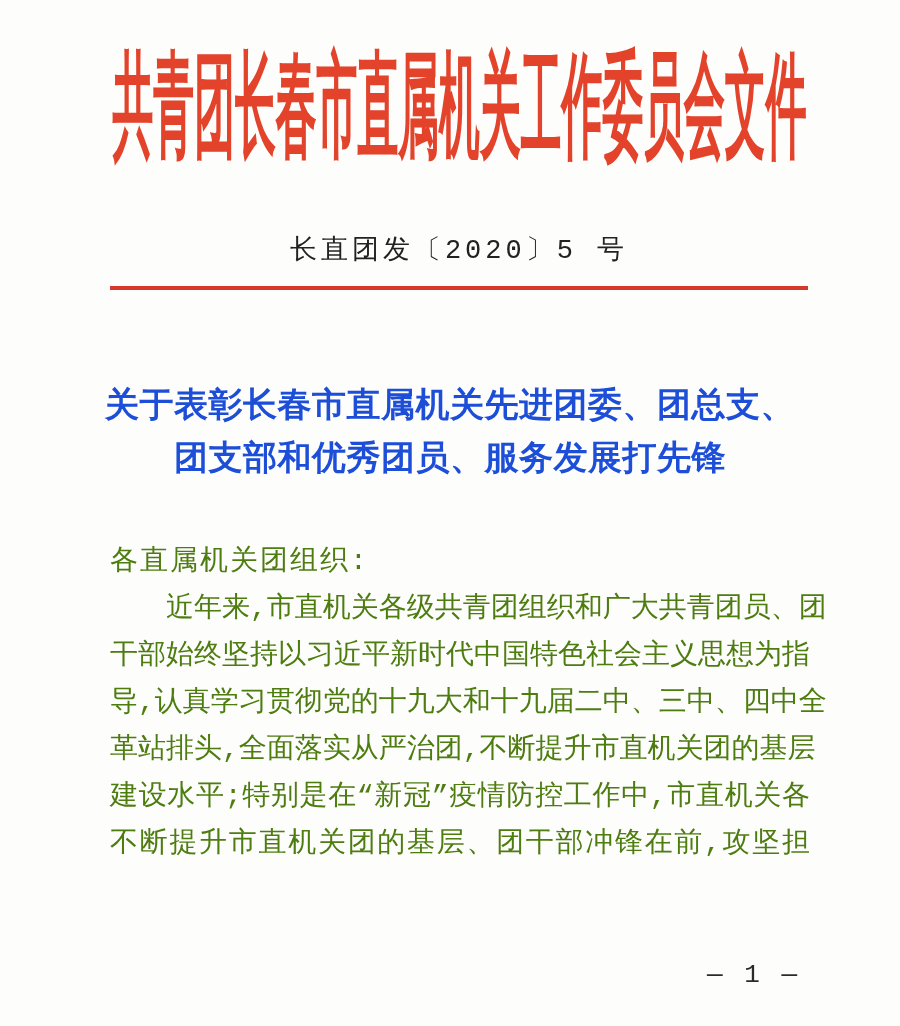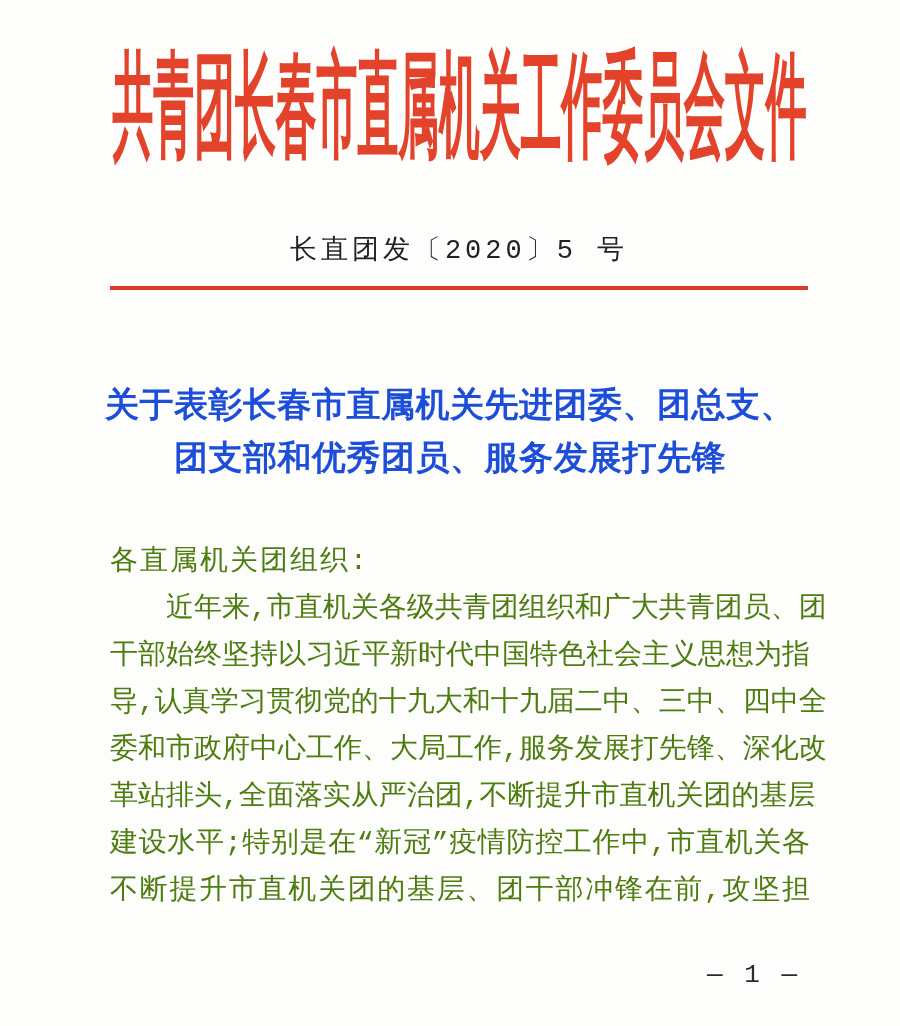--- a/index.html
+++ b/index.html
@@ -124,21 +124,20 @@
   <div class="doc-title">
     <div>关于表彰长春市直属机关先进团委、团总支、</div>
     <div>团支部和优秀团员、服务发展打先锋</div>
   </div>
 
   <div class="doc-body">
     <div class="salutation">各直属机关团组织:</div>
     <div class="line indent">近年来,市直机关各级共青团组织和广大共青团员、团</div>
     <div class="line">干部始终坚持以习近平新时代中国特色社会主义思想为指</div>
     <div class="line">导,认真学习贯彻党的十九大和十九届二中、三中、四中全</div>
-    <div class="line">委和市政府中心工作、大局工作,服务发展打先锋、深化改</div>
     <div class="line">革站排头,全面落实从严治团,不断提升市直机关团的基层</div>
     <div class="line">建设水平;特别是在“新冠”疫情防控工作中,市直机关各</div>
     <div class="line">不断提升市直机关团的基层、团干部冲锋在前,攻坚担</div>
   </div>
 
   <div class="page-number">— 1 —</div>
 
 </div>
 
 </body></html>

